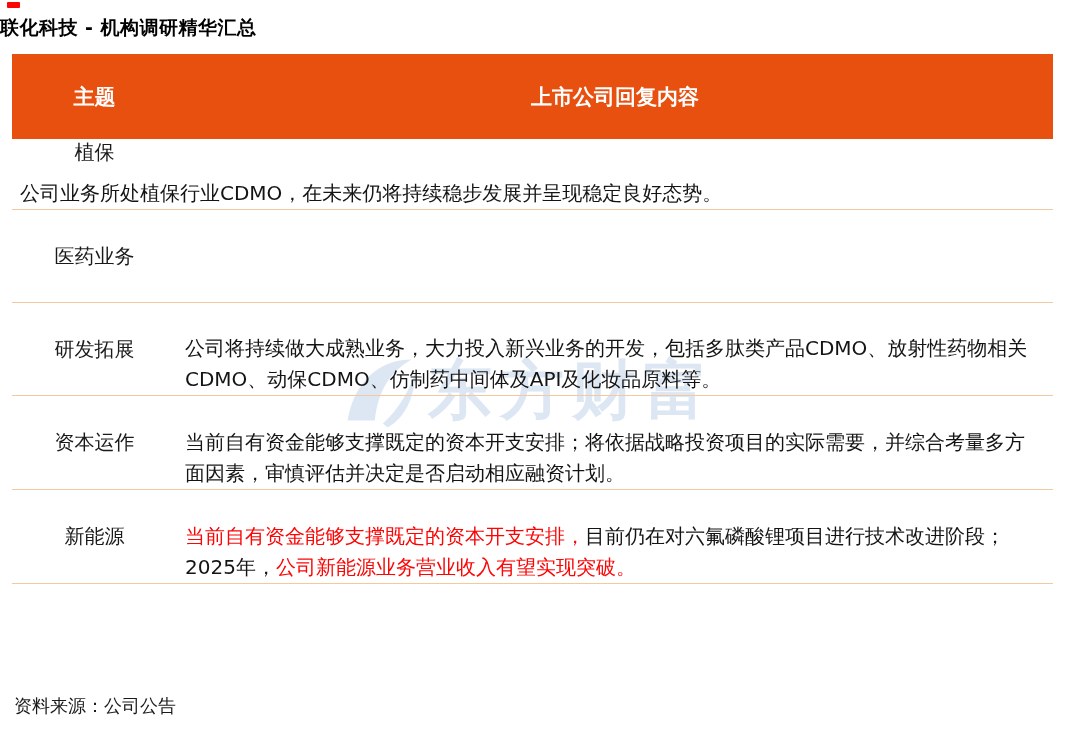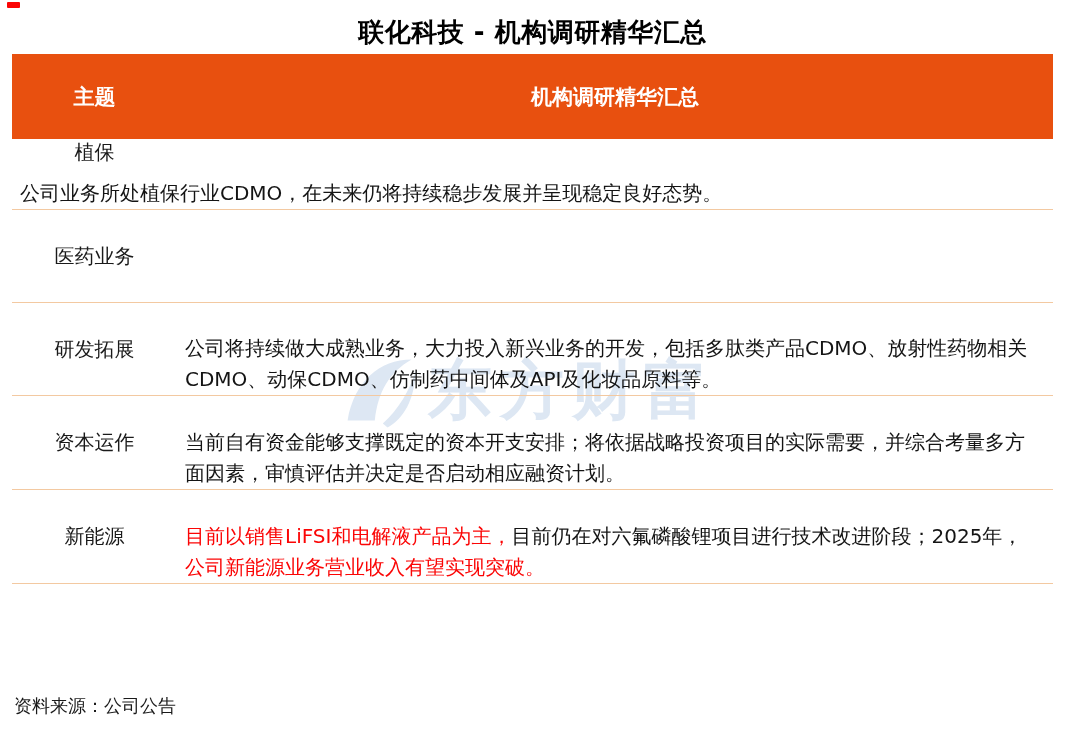--- a/index.html
+++ b/index.html
@@ -11,22 +11,22 @@
     font-family:"DejaVu Sans","Liberation Sans",sans-serif;
   }
   .red-mark {
     position:absolute; left:7px; top:2px;
     width:13px; height:6px;
     background:var(--red-text,#e02020);
     border-radius:1px;
   }
   .title {
     position:absolute; top:15px; left:0; width:100%;
-    text-align:center;
-    font-size:26px; font-weight:bold; color:#000;
+    text-align:left;
+    font-size:19px; font-weight:bold; color:#000;
     letter-spacing:0.5px;
   }
   
   .watermark {
     position:absolute; left:338px; top:350px;
     display:flex; align-items:center;
     color:var(--watermark,#dde7f3);
     z-index:0;
     user-select:none;
   }
@@ -88,21 +88,21 @@
         <path d="M12 88 C 20 40, 52 12, 92 12 C 64 28, 50 52, 46 88 Z" fill="currentColor"></path>
         <path d="M56 92 C 76 74, 90 50, 97 26 C 96 62, 82 86, 62 97 Z" fill="currentColor"></path>
       </svg>
     </span>
     <span class="wm-text">东方财富</span>
   </div>
 
   <div class="table">
     <div class="thead">
       <div class="th-topic">主题</div>
-      <div class="th-content">机构调研精华汇总</div>
+      <div class="th-content">上市公司回复内容</div>
     </div>
     <div id="table-rows">
         <div class="row">
           <div class="cell-topic">植保</div>
           <div class="cell-content">
             <div><span class="seg">公司业务所处植保行业CDMO，在未来仍将持续稳步发展并呈现稳定良好态势。</span></div>
           </div>
         </div>
         <div class="row">
           <div class="cell-topic">医药业务</div>
@@ -115,21 +115,21 @@
         </div>
         <div class="row">
           <div class="cell-topic">资本运作</div>
           <div class="cell-content">
             <div><span class="seg">当前自有资金能够支撑既定的资本开支安排；将依据战略投资项目的实际需要，并综合考量多方面因素，审慎评估并决定是否启动相应融资计划。</span></div>
           </div>
         </div>
         <div class="row">
           <div class="cell-topic">新能源</div>
           <div class="cell-content">
-            <div><span class="seg red">目前以销售LiFSI和电解液产品为主，</span><span class="seg">目前仍在对六氟磷酸锂项目进行技术改进阶段；2025年，</span><span class="seg red">公司新能源业务营业收入有望实现突破。</span></div>
+            <div><span class="seg red">当前自有资金能够支撑既定的资本开支安排，</span><span class="seg">目前仍在对六氟磷酸锂项目进行技术改进阶段；2025年，</span><span class="seg red">公司新能源业务营业收入有望实现突破。</span></div>
           </div>
         </div>
       </div>
   </div>
 
   <div class="footer">资料来源：公司公告</div>
 
 </div>
 
 </body></html>

